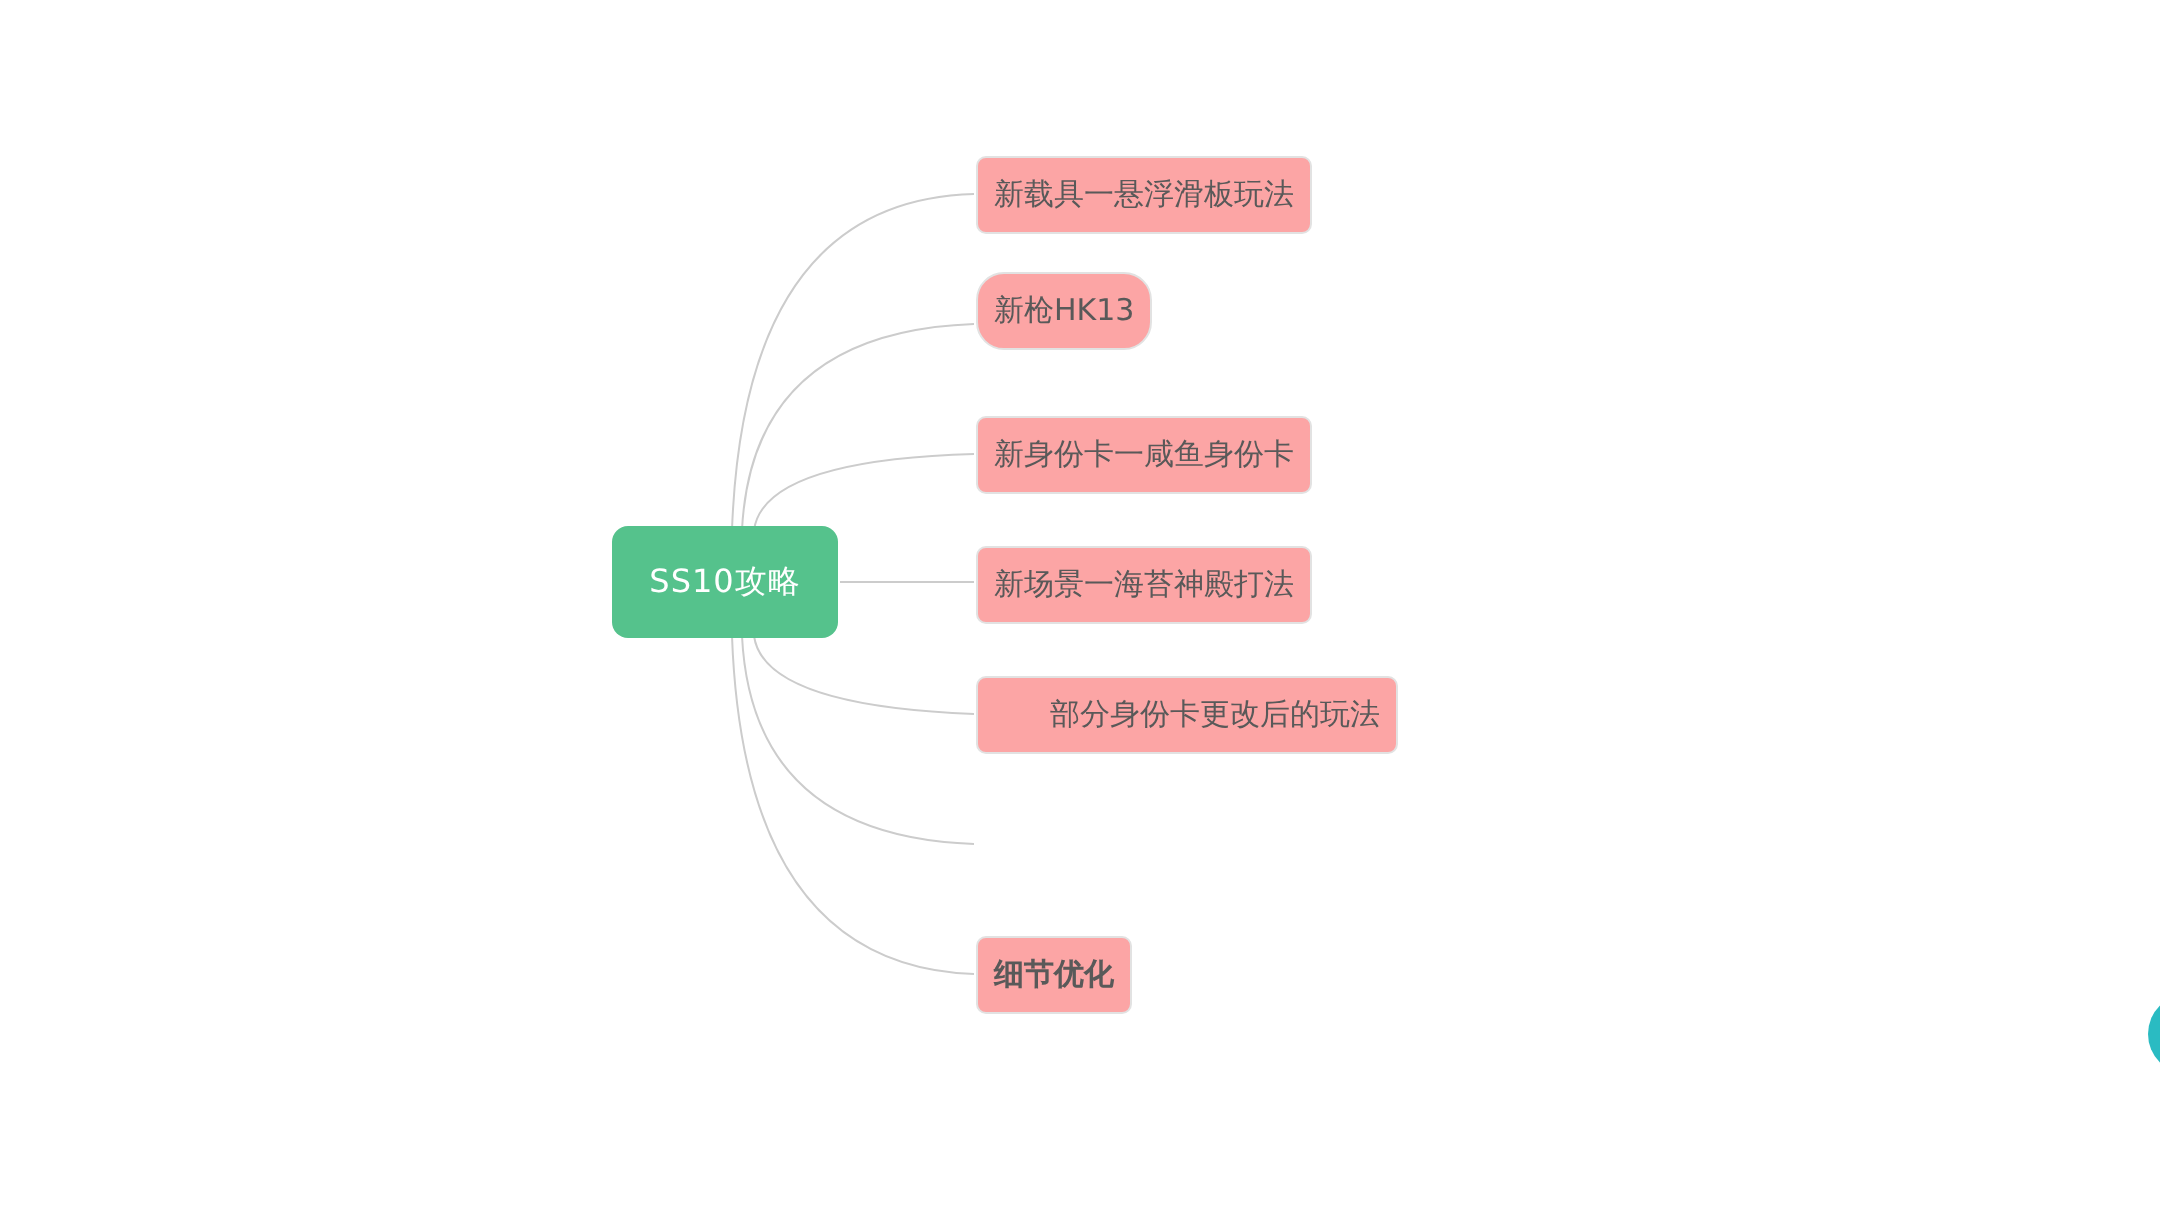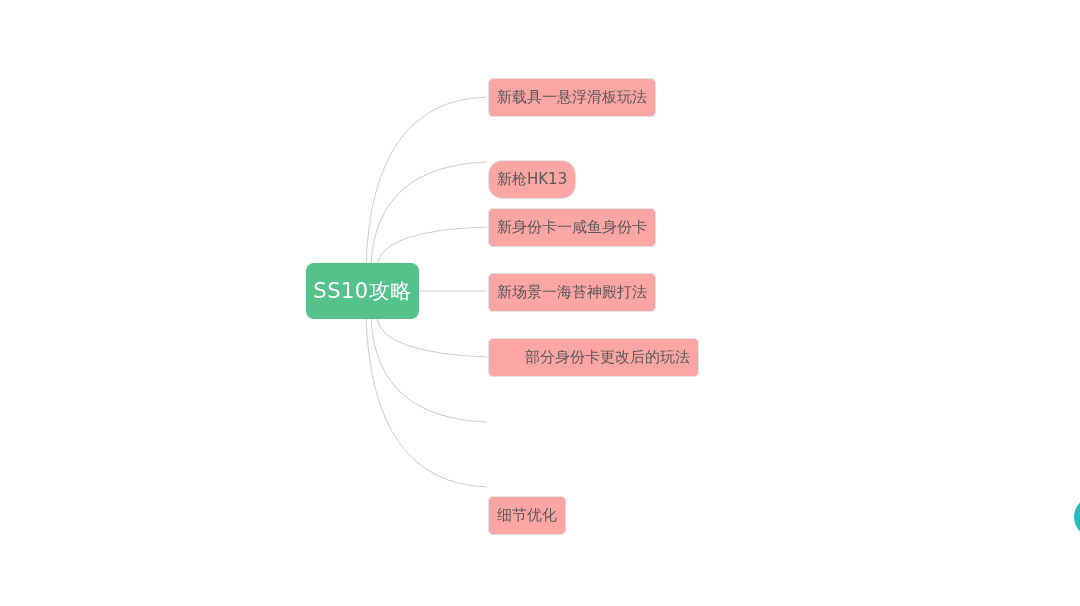--- a/index.html
+++ b/index.html
@@ -30,21 +30,21 @@
   }
   .root-node {
     position: absolute;
     left: 306px;
     top: 263px;
     width: 113px;
     height: 56px;
     background: var(--root-color, #55c28c);
     border-radius: 8px;
     color: var(--root-text-color, #ffffff);
-    font-size: 21px;
+    font-size: 16px;
     display: flex;
     align-items: center;
     justify-content: center;
     box-sizing: border-box;
     cursor: pointer;
     letter-spacing: 0.5px;
   }
   .child-node {
     position: absolute;
     left: 488px;
@@ -55,26 +55,26 @@
     color: var(--node-text-color, #595959);
     font-size: 15px;
     display: flex;
     align-items: center;
     padding: 0 8px;
     box-sizing: border-box;
     white-space: nowrap;
     cursor: pointer;
   }
   .child-node.n0 { top: 78px;  }
-  .child-node.n1 { top: 160px; border-radius: 14px; }
+  .child-node.n1 { top: 136px; border-radius: 14px; }
   .child-node.n2 { top: 208px; }
   .child-node.n3 { top: 273px; }
   .child-node.n4 { top: 338px; padding-left: 36px; }
   .child-node.n5 { top: 403px; }
-  .child-node.n6 { top: 496px; }
+  .child-node.n6 { top: 468px; font-weight: bold; }
   .fab {
     position: absolute;
     left: 1074px;
     top: 497px;
     width: 40px;
     height: 40px;
     border-radius: 50%;
     background: var(--fab-color, #2abbc2);
     cursor: pointer;
   }

